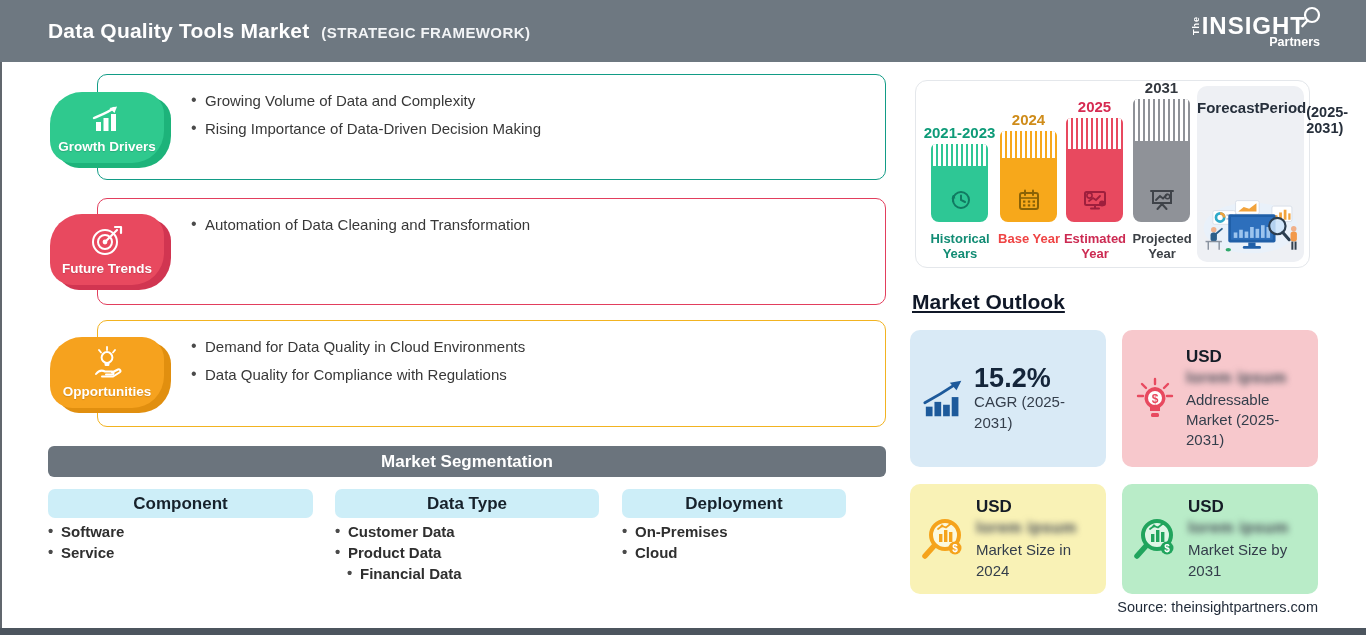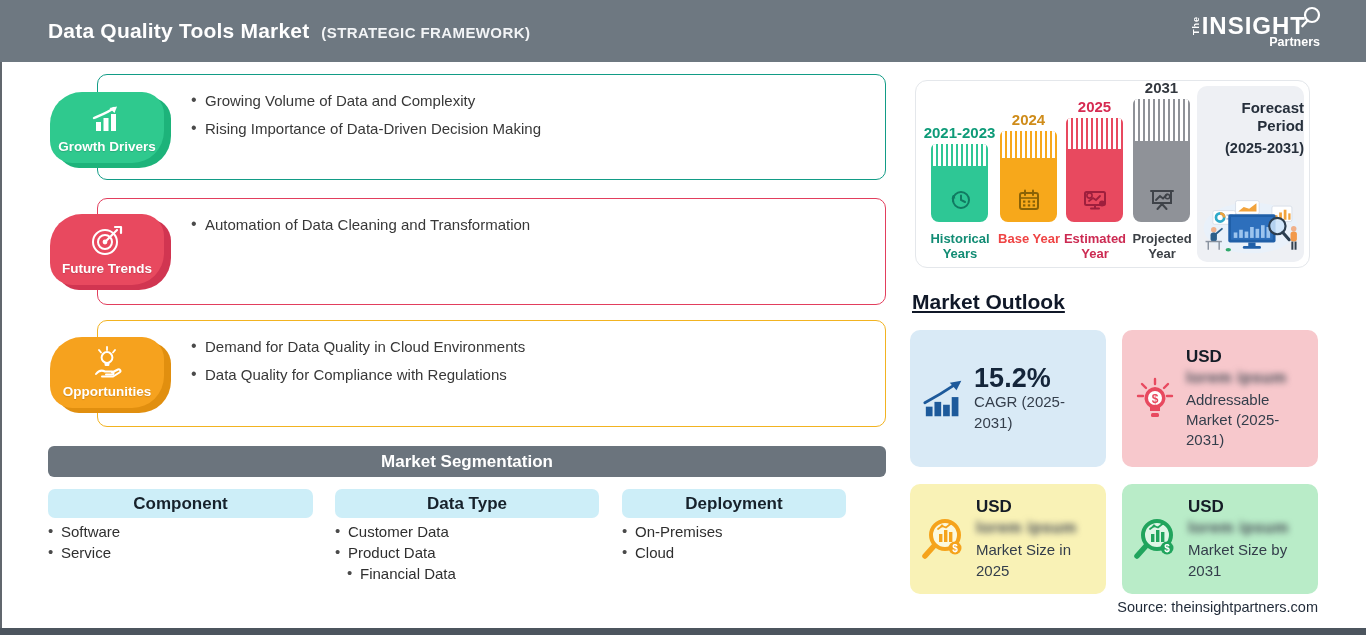--- a/index.html
+++ b/index.html
@@ -35,21 +35,21 @@
   .badge.o{top:337px;background:#f6a21e;box-shadow:7px 5px 0 #e18f0f;}
   .badge-label{color:#fff;font-size:13.5px;font-weight:bold;margin-top:3px;text-shadow:0 1px 1px rgba(0,0,0,.15);}
   
   .seg-bar{position:absolute;left:48px;top:446px;width:838px;height:31px;background:#6b747d;border-radius:6px;
            display:flex;align-items:center;justify-content:center;}
   .seg-bar-label{color:#fff;font-size:17px;font-weight:bold;}
   .seg-pill{position:absolute;top:489px;height:29px;background:#cdeef8;border-radius:7px;
             display:flex;align-items:center;justify-content:center;}
   .seg-pill span{font-size:17px;font-weight:bold;color:#16212b;}
   .p0{left:48px;width:265px;}  .p1{left:335px;width:264px;}  .p2{left:622px;width:224px;}
-  .seg-list{position:absolute;top:524px;list-style:none;margin:0;padding:0;}
+  .seg-list{position:absolute;top:524px;list-style:none;margin:0;padding:0;font-weight:bold;}
   .l0{left:48px;} .l1{left:335px;} .l2{left:622px;}
   .seg-list li{position:relative;font-size:15px;color:#2f2f2f;padding-left:13px;margin-bottom:6px;line-height:15px;}
   .seg-list li::before{content:"•";position:absolute;left:0;top:-1px;color:#4a4a4a;}
   .seg-list li.indent{margin-left:12px;}
   
   .tl-card{position:absolute;left:915px;top:80px;width:395px;height:188px;background:#fff;
            border:1px solid #e4e7eb;border-radius:12px;box-sizing:border-box;}
   .tl-bar{position:absolute;bottom:45px;width:57px;border-radius:5px 5px 8px 8px;}
   .tl-bar::before{content:"";position:absolute;left:0;top:0;width:100%;border-radius:5px 5px 0 0;
         background:repeating-linear-gradient(90deg, transparent 0 2px, #fff 2px 5px);}
@@ -57,21 +57,21 @@
   .tl-bar.b1{left:84px;height:91px;background:#f7a81b;}  .tl-bar.b1::before{height:27px;}
   .tl-bar.b2{left:150px;height:104px;background:#e8495f;} .tl-bar.b2::before{height:31px;}
   .tl-bar.b3{left:217px;height:123px;background:#8f9298;} .tl-bar.b3::before{height:42px;}
   .tl-year{position:absolute;bottom:calc(100% + 3px);left:50%;transform:translateX(-50%);
            width:96px;text-align:center;font-size:15px;font-weight:bold;}
   .b0 .tl-year{color:#0e9b78;} .b1 .tl-year{color:#cf8c1a;} .b2 .tl-year{color:#d62b52;} .b3 .tl-year{color:#33383f;}
   .tl-icon{position:absolute;left:50%;transform:translateX(-50%);bottom:9px;}
   .tl-label{position:absolute;top:150px;width:80px;text-align:center;font-size:13px;font-weight:bold;line-height:1.18;}
   .tlb0{left:4px;color:#128c74;} .tlb1{left:73px;color:#ef4444;} .tlb2{left:139px;color:#cc2a52;} .tlb3{left:206px;color:#3c4046;}
   .fc-panel{position:absolute;right:5px;top:5px;bottom:5px;width:107px;background:#eef0f4;border-radius:10px;
-            display:flex;flex-direction:column;align-items:flex-end;box-sizing:border-box;padding-top:13px;}
+            display:flex;align-items:flex-start;box-sizing:border-box;padding-top:13px;}
   .fc-line{font-size:15px;font-weight:bold;color:#262f3b;line-height:1.2;}
   .fc-range{font-size:14.5px;font-weight:bold;color:#262f3b;margin-top:5px;}
   .fc-ill{position:absolute;bottom:4px;left:50%;transform:translateX(-50%);}
   
   .mo-title{position:absolute;left:912px;top:290px;font-size:21px;font-weight:bold;color:#101828;text-decoration:underline;}
   .mo-card{position:absolute;width:196px;border-radius:10px;display:flex;align-items:center;box-sizing:border-box;}
   .c0{left:910px;top:330px;height:137px;background:#d9eaf6;padding:0 8px 0 12px;}
   .c1{left:1122px;top:330px;height:137px;background:#f7c8cc;padding:0 6px 0 10px;}
   .c2{left:910px;top:484px;height:110px;background:#f9f2b6;padding:0 6px 0 10px;}
   .c3{left:1122px;top:484px;height:110px;background:#b9ecc8;padding:0 6px 0 10px;}
@@ -345,21 +345,21 @@
       <polyline points="18,15 22,12 26,13.5 31,9.5" fill="none" stroke="#f5a31c" stroke-width="1.8" stroke-linecap="round"></polyline>
       <circle cx="22" cy="12" r="1.4" fill="#f5a31c"></circle>
         <circle cx="31" cy="9.5" r="1.4" fill="#f5a31c"></circle>
       <line x1="13.5" y1="32.5" x2="5" y2="42" stroke="#f5a31c" stroke-width="5.5" stroke-linecap="round"></line>
       <circle cx="35" cy="34" r="6.5" fill="#f5a31c"></circle>
       <text x="35" y="38" text-anchor="middle" font-size="10" font-weight="bold" fill="#fff">$</text>
     </svg>
     <div class="mo-text">
       <div class="mo-cur">USD</div>
       <div class="masked">lorem ipsum</div>
-      <div class="mo-label">Market Size in 2025</div>
+      <div class="mo-label">Market Size in 2024</div>
     </div>
   </div>
 
   <div class="mo-card c3">
     <svg width="48" height="50" viewBox="0 0 48 50">
       <circle cx="25" cy="21" r="14" fill="rgba(255,255,255,0.55)" stroke="#21a45d" stroke-width="4"></circle>
       <g fill="#21a45d">
         <rect x="19" y="20" width="3.4" height="8"></rect>
         <rect x="24" y="16" width="3.4" height="12"></rect>
         <rect x="29" y="18" width="3.4" height="10"></rect>

